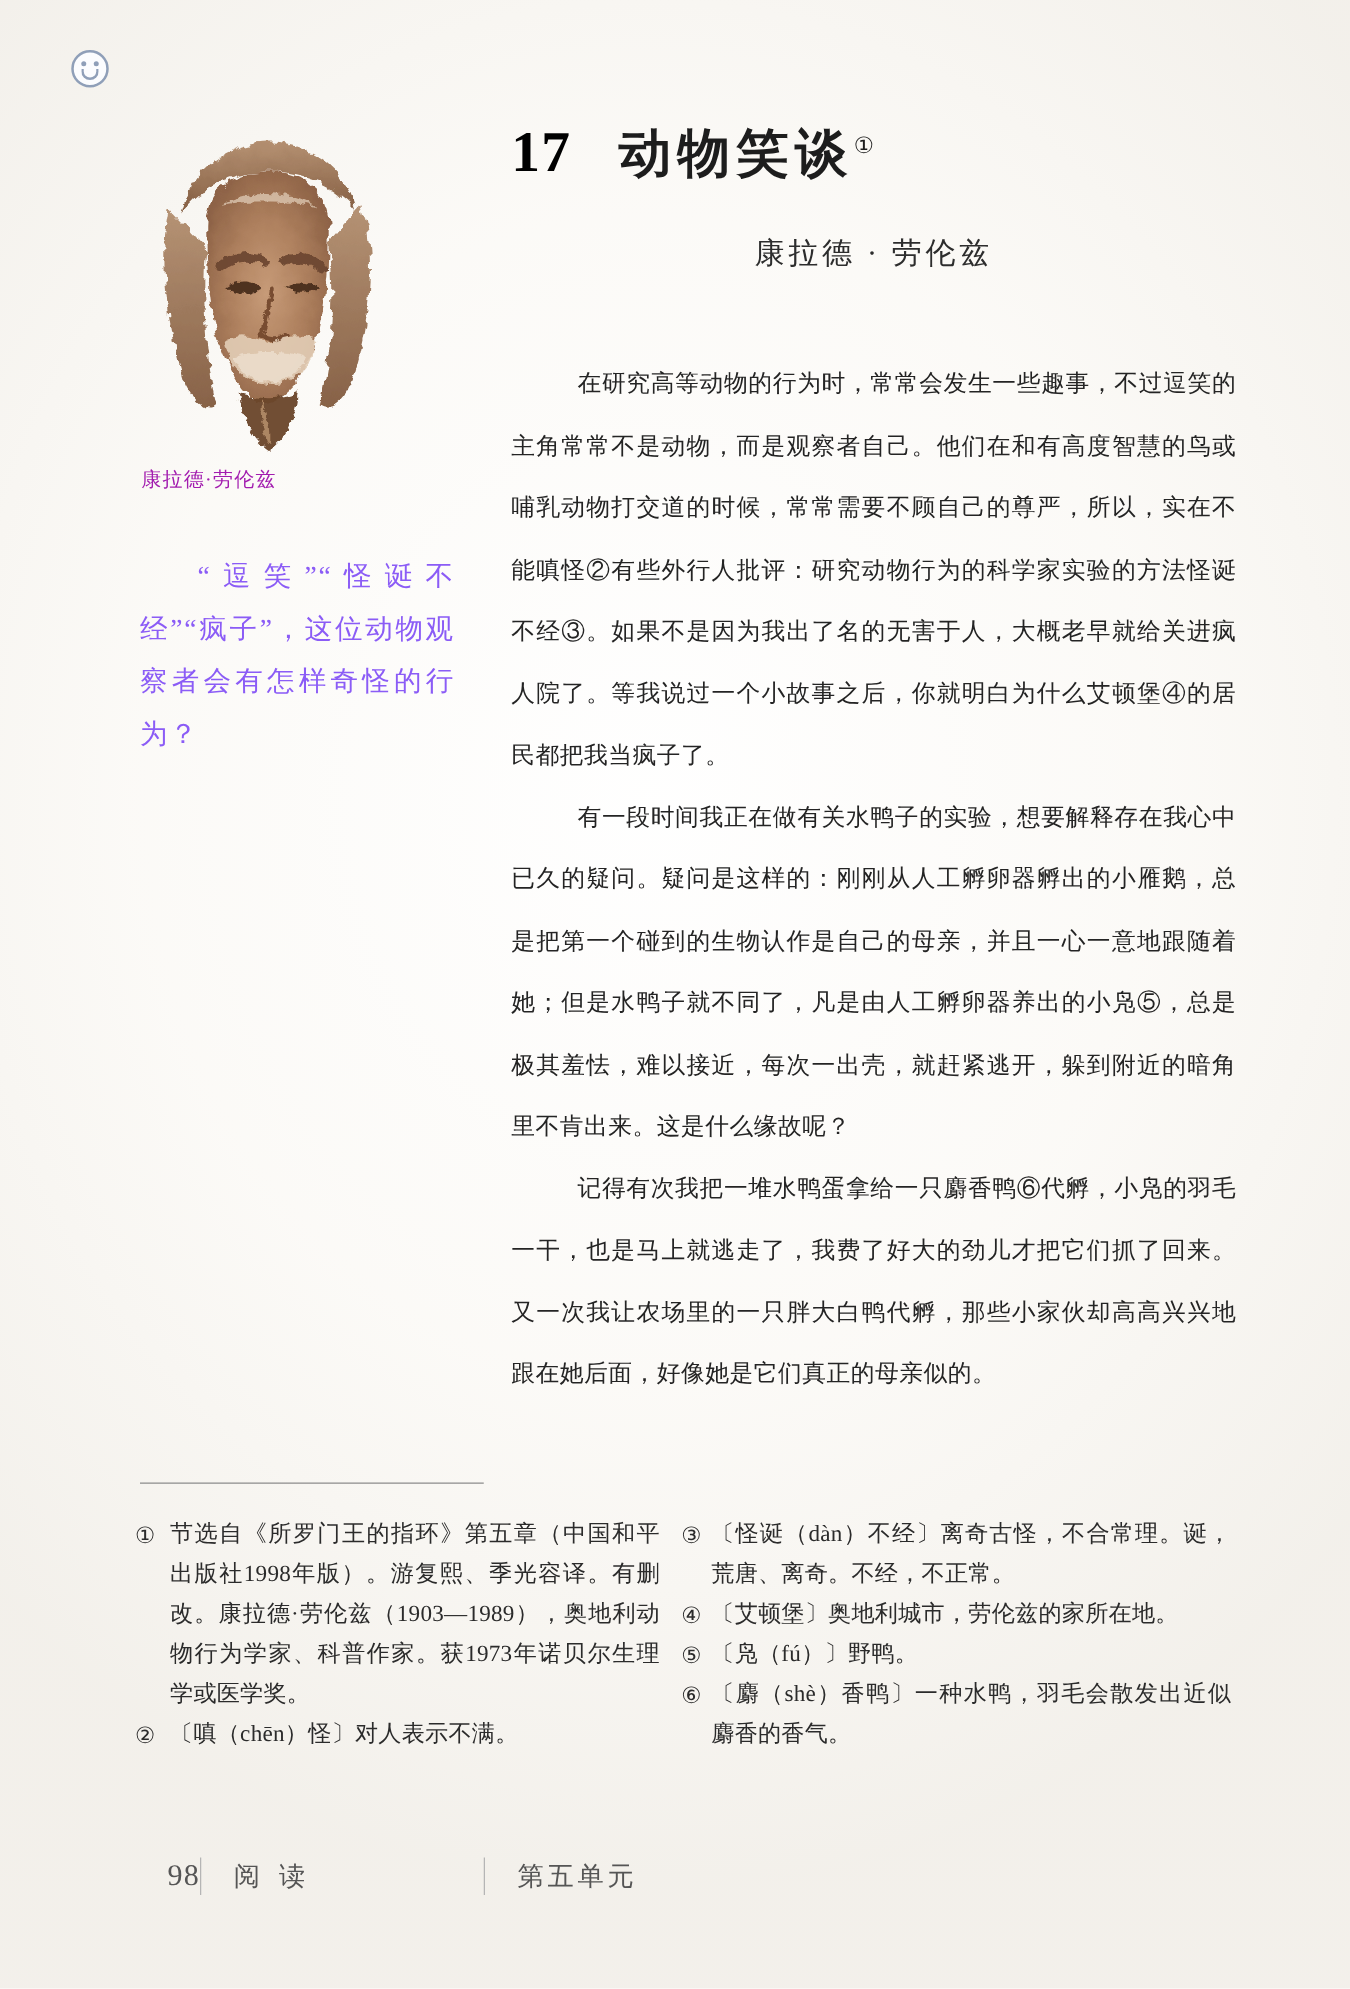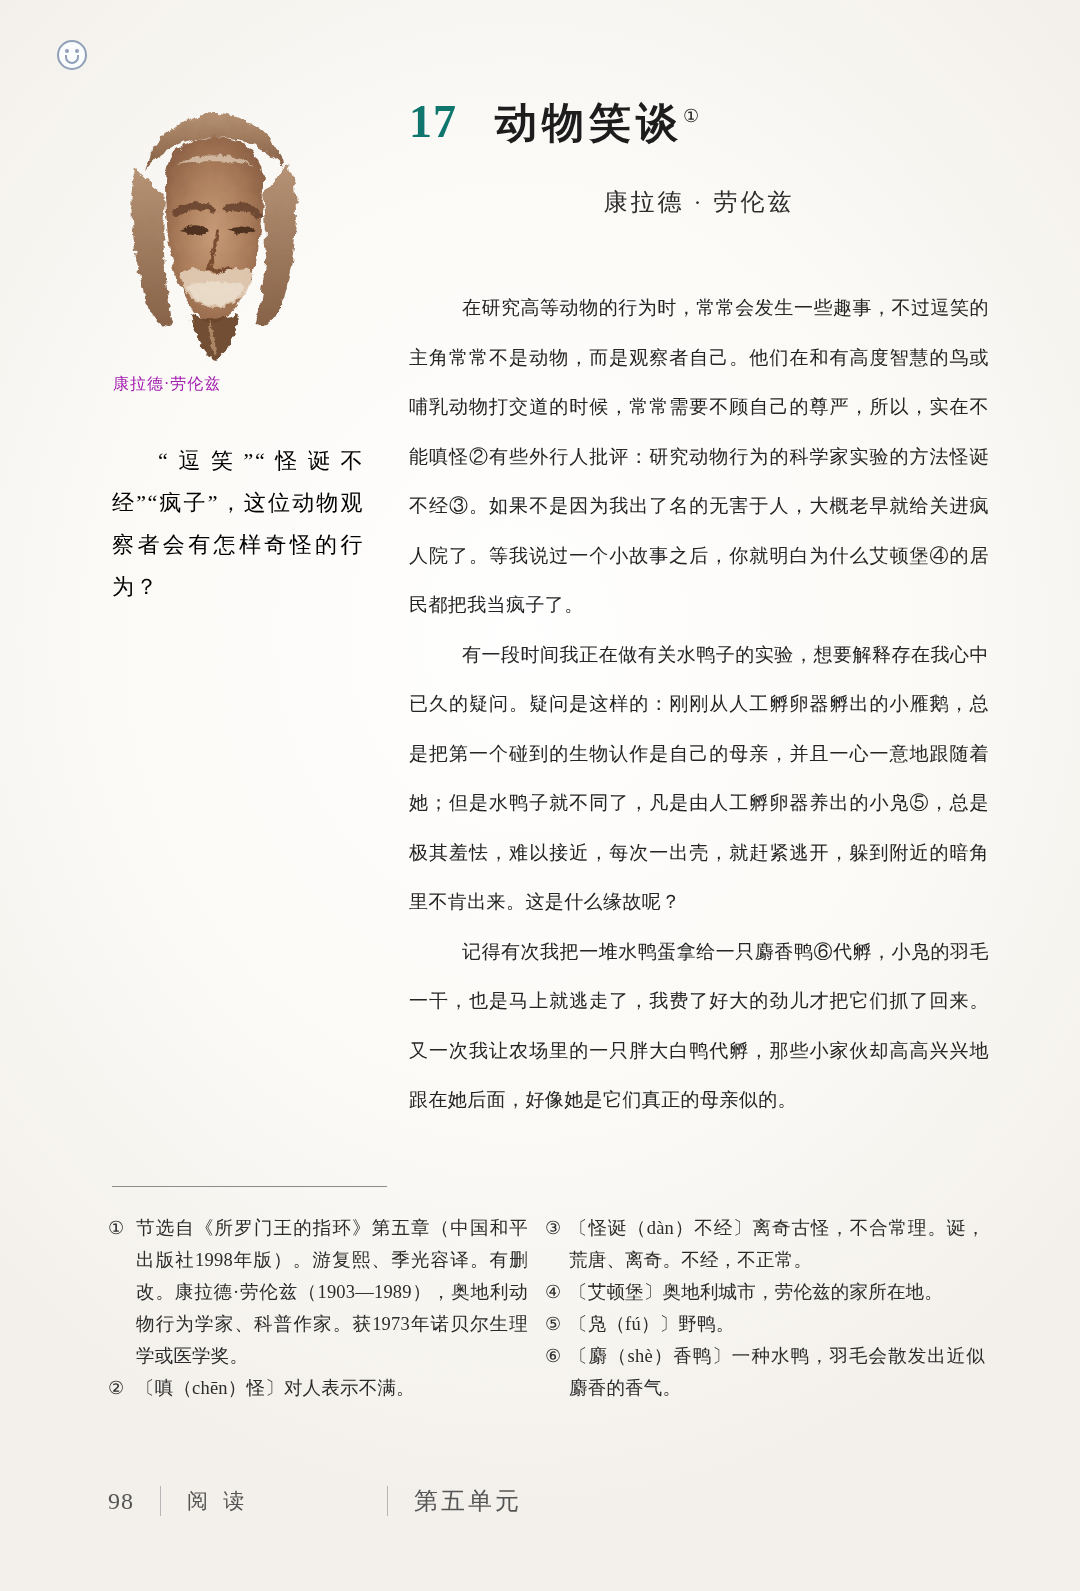--- a/index.html
+++ b/index.html
@@ -79,42 +79,42 @@
   }
 
   
   .side-note {
     position: absolute;
     left: 112px;
     width: 252px;
     font-family: "Liberation Serif", "DejaVu Serif", serif;
     font-size: 22px;
     line-height: 42px;
-    color: #000000;
+    color: #8b5cf6;
     letter-spacing: 1.5px;
     text-align: justify;
   }
   .side-note .indent { display: inline-block; width: 46px; }
   #side-note-1 { top: 440px; }
   #side-note-2 { top: 880px; }
 
   
   .title-row {
     position: absolute;
     left: 409px;
     top: 95px;
     width: 580px;
     display: flex;
     align-items: baseline;
   }
   .title-num {
     font-family: "Liberation Serif", "DejaVu Serif", serif;
     font-size: 46px;
     font-weight: bold;
-    color: #0f766e;
+    color: #000000;
     letter-spacing: 1px;
   }
   .title-text {
     margin-left: 38px;
     font-family: Liberation Mono, monospace;
     font-size: 42px;
     font-weight: bold;
     color: #1d1d1d;
     letter-spacing: 5px;
     position: relative;
@@ -202,34 +202,35 @@
     height: 36px;
     display: flex;
     align-items: center;
     font-family: "Liberation Serif", "DejaVu Serif", serif;
     color: #555;
   }
   .footer .pg-num {
     font-size: 24px;
     width: 52px;
     letter-spacing: 1px;
+    text-align: right;
   }
   .footer .vbar {
     width: 1px;
     height: 30px;
     background: #b5b5b5;
     margin: 0 26px 0 0;
   }
   .footer .sect {
     font-size: 21px;
     letter-spacing: 5px;
     width: 200px;
   }
   .footer .unit {
-    font-size: 24px;
+    font-size: 21px;
     letter-spacing: 3px;
   }
 
   
   .watermark {
     position: absolute;
     right: 34px;
     top: 1511px;
     font-family: "Liberation Sans", "DejaVu Sans", sans-serif;
     font-size: 31px;

